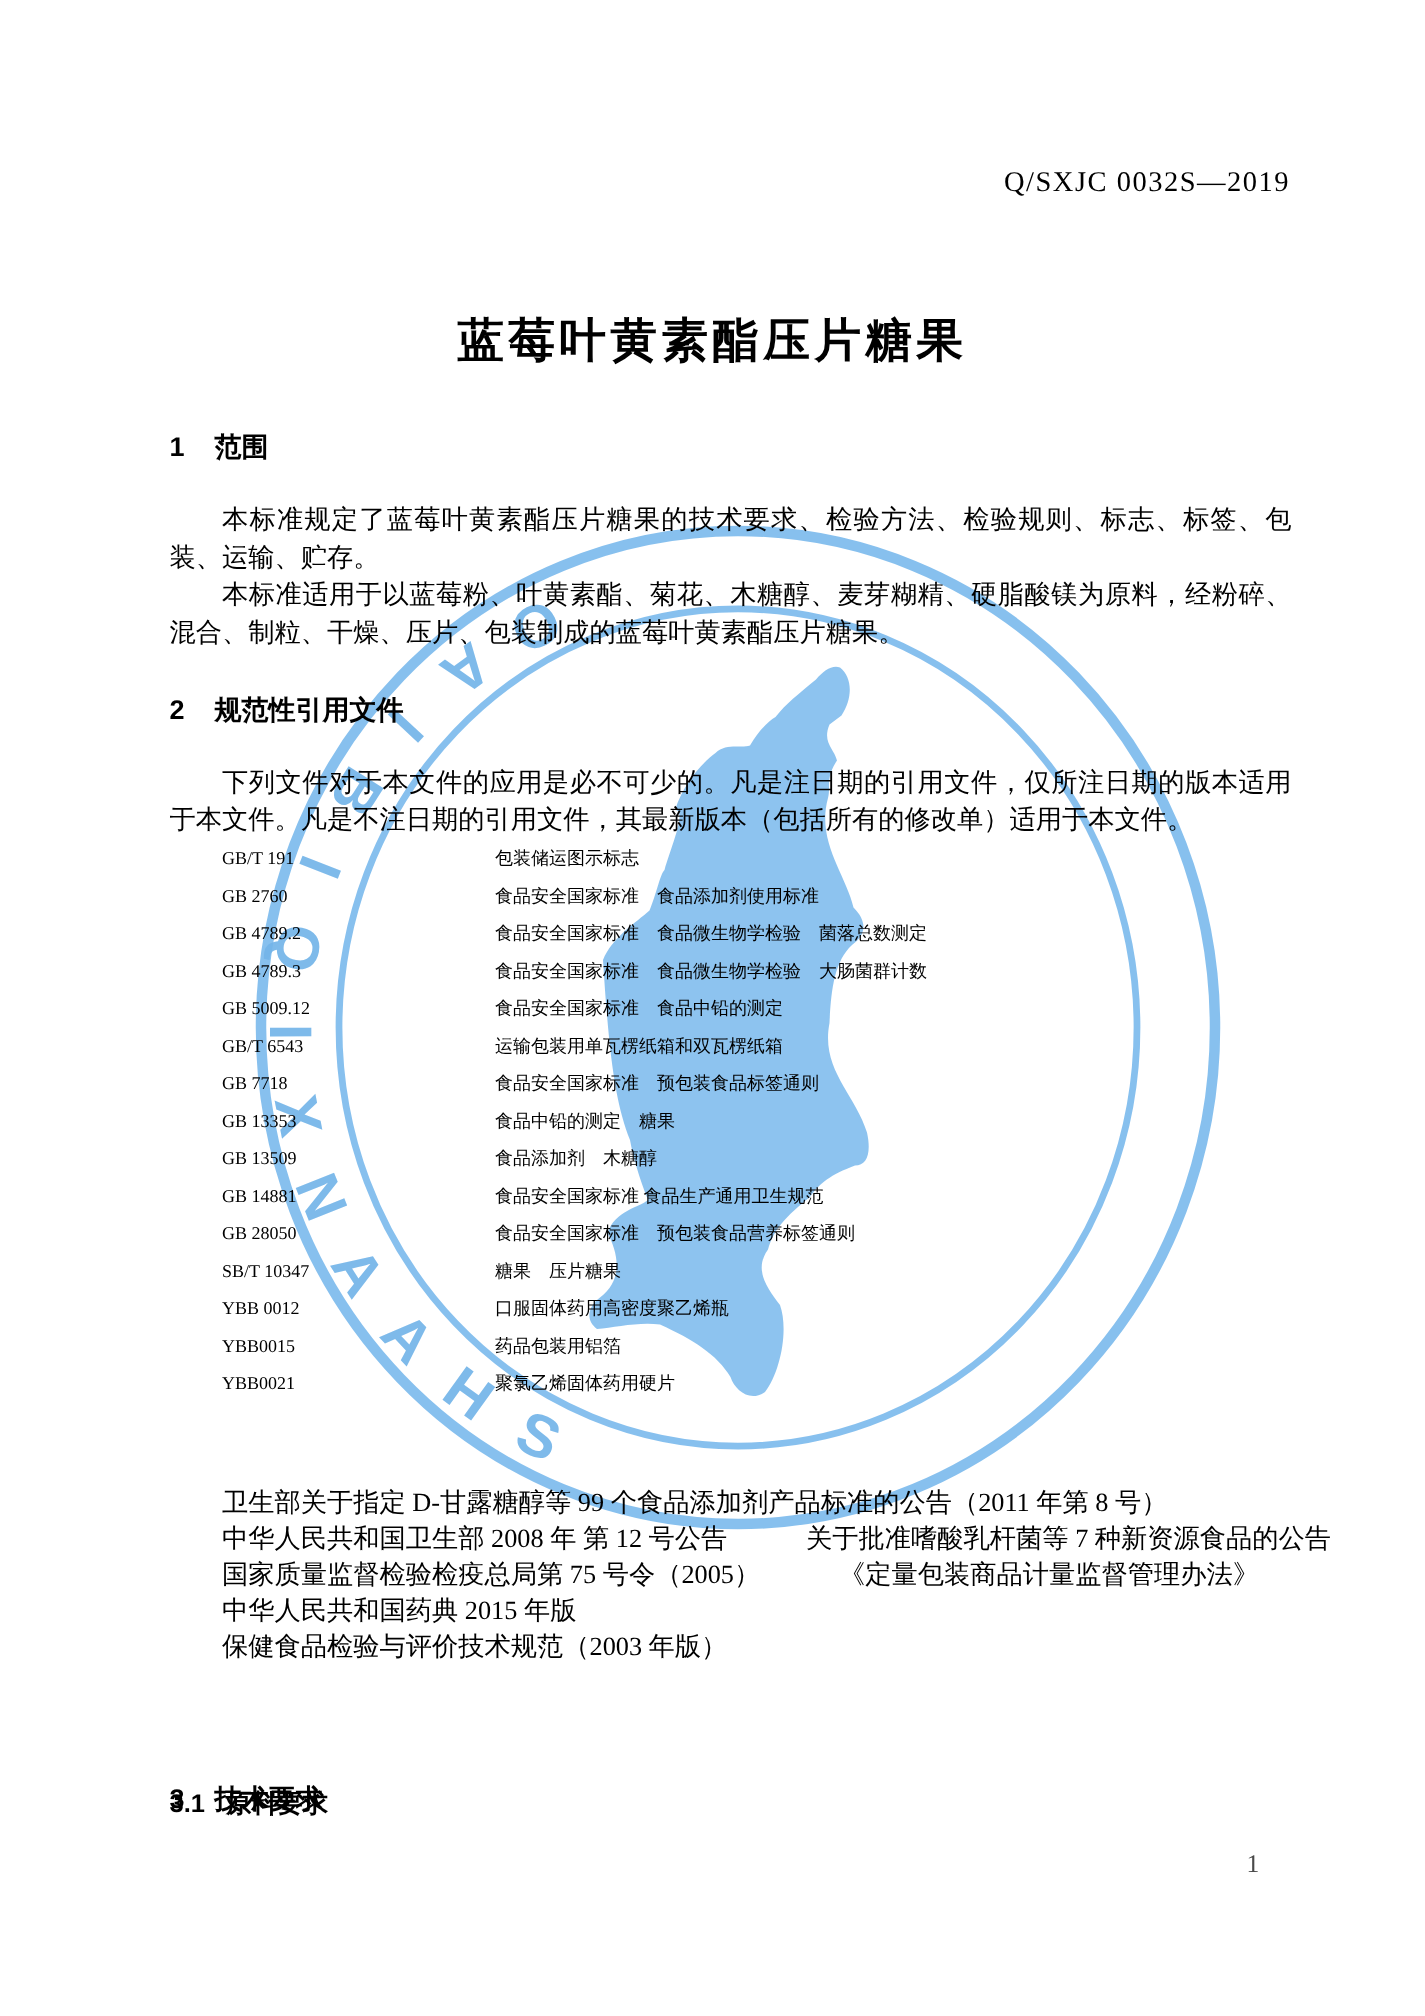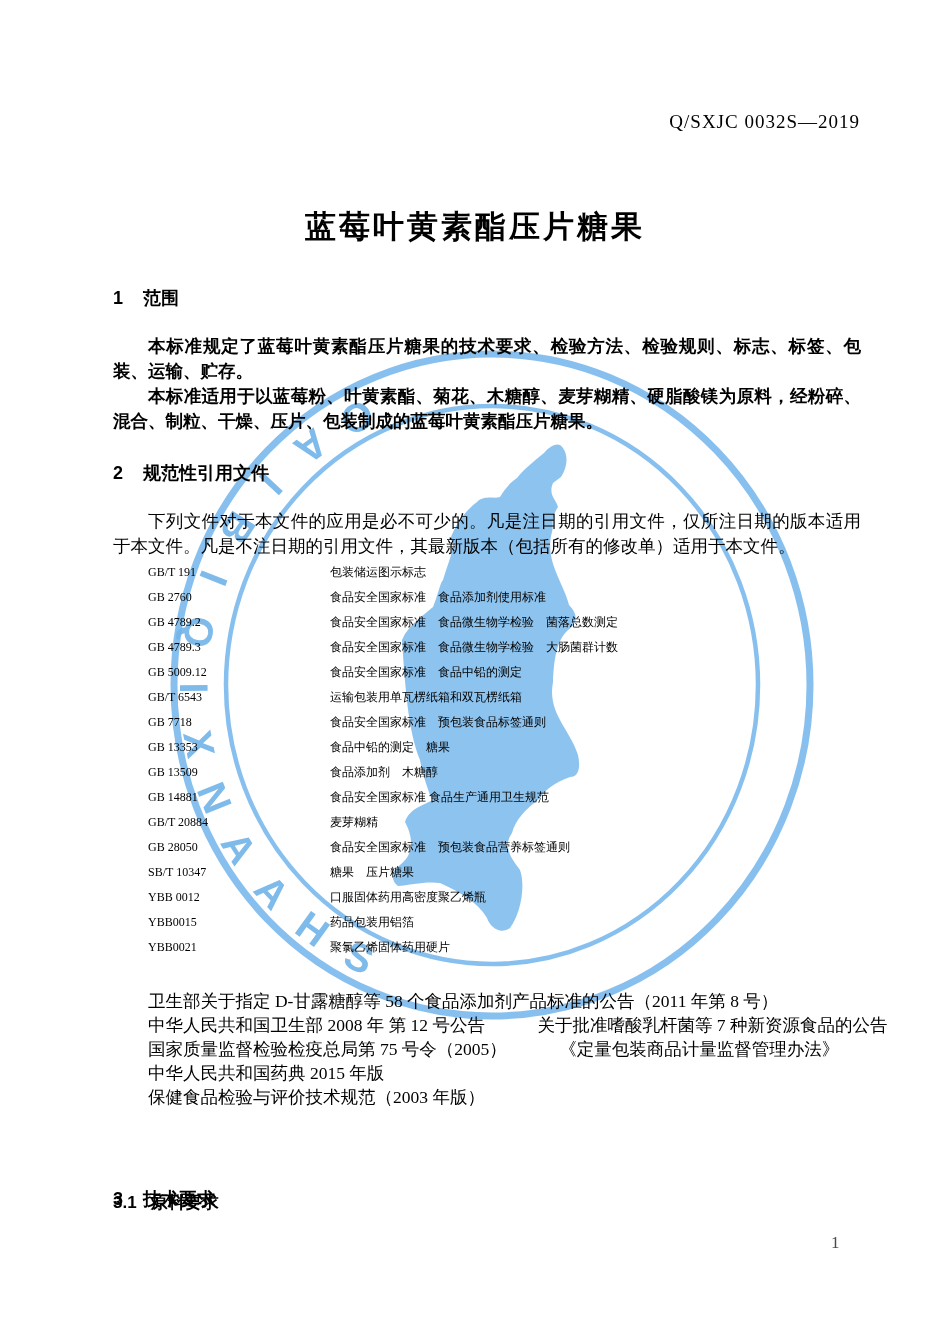--- a/index.html
+++ b/index.html
@@ -41,21 +41,21 @@
   .sec-heading.sub .num{margin-right:14px;}
   #h-scope{top:286px;}
   #h-refs{top:461px;}
   #h-tech{top:1140px;margin-top:47px;}
   #h-raw{top:1191px;font-size:17px;}
   .body-text{
     position:absolute;left:113px;width:748px;
     font-size:17.5px;line-height:25px;text-align:justify;
   }
   .body-text p{margin:0;text-indent:2em;}
-  #scope-paras{top:334px;font-weight:bold;}
+  #scope-paras{top:334px;}
   #refs-intro{top:509px;}
   .ref-list{
     position:absolute;left:148px;top:560px;width:714px;
     font-size:12px;
   }
   .ref-row{
     display:grid;grid-template-columns:182px 1fr;
     height:25px;line-height:25px;white-space:nowrap;
   }
   .ref-extra{
@@ -180,24 +180,20 @@
         </div>
         <div class="ref-row">
           <span class="ref-code">GB 13509</span>
           <span class="ref-title">食品添加剂　木糖醇</span>
         </div>
         <div class="ref-row">
           <span class="ref-code">GB 14881</span>
           <span class="ref-title">食品安全国家标准 食品生产通用卫生规范</span>
         </div>
         <div class="ref-row">
-          <span class="ref-code">GB/T 20884</span>
-          <span class="ref-title">麦芽糊精</span>
-        </div>
-        <div class="ref-row">
           <span class="ref-code">GB 28050</span>
           <span class="ref-title">食品安全国家标准　预包装食品营养标签通则</span>
         </div>
         <div class="ref-row">
           <span class="ref-code">SB/T 10347</span>
           <span class="ref-title">糖果　压片糖果</span>
         </div>
         <div class="ref-row">
           <span class="ref-code">YBB 0012</span>
           <span class="ref-title">口服固体药用高密度聚乙烯瓶</span>
@@ -206,21 +202,21 @@
           <span class="ref-code">YBB0015</span>
           <span class="ref-title">药品包装用铝箔</span>
         </div>
         <div class="ref-row">
           <span class="ref-code">YBB0021</span>
           <span class="ref-title">聚氯乙烯固体药用硬片</span>
         </div>
       </div>
 
     <div class="ref-extra" id="ref-extra">
-        <div>卫生部关于指定 D-甘露糖醇等 58 个食品添加剂产品标准的公告（2011 年第 8 号）</div>
+        <div>卫生部关于指定 D-甘露糖醇等 99 个食品添加剂产品标准的公告（2011 年第 8 号）</div>
         <div>中华人民共和国卫生部 2008 年  第 12 号公告　　　关于批准嗜酸乳杆菌等 7 种新资源食品的公告</div>
         <div>国家质量监督检验检疫总局第 75 号令（2005）　　　《定量包装商品计量监督管理办法》</div>
         <div>中华人民共和国药典 2015 年版</div>
         <div>保健食品检验与评价技术规范（2003 年版）</div>
       </div>
 
     <div class="sec-heading" id="h-tech">
       <span class="num">3</span><span>技术要求</span>
     </div>
 

